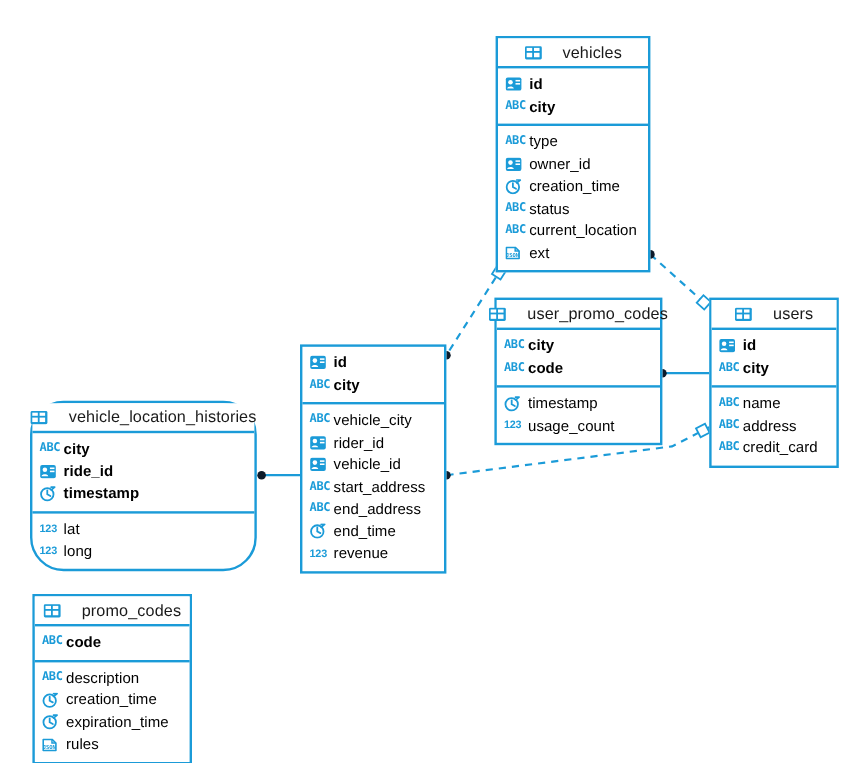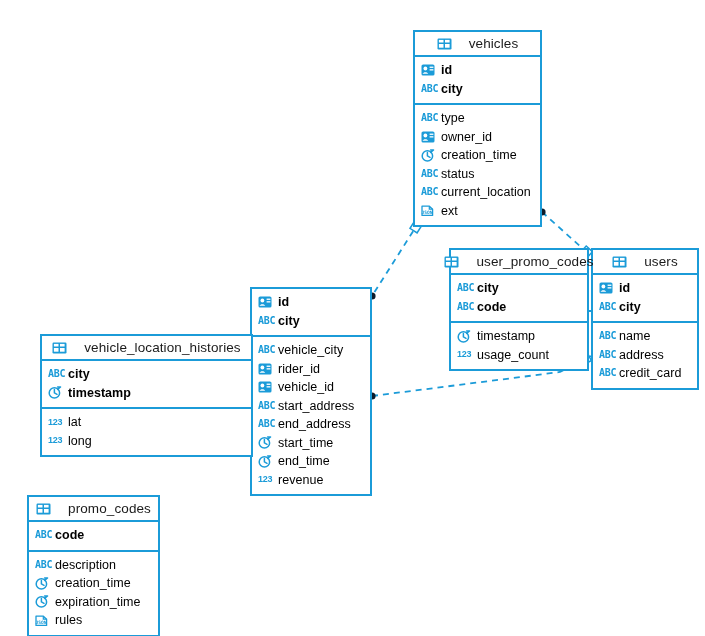--- a/index.html
+++ b/index.html
@@ -235,21 +235,21 @@
         <div class="col-row">
           <span class="ico ico-abc">ABC</span>
           <span class="col-name">address</span>
         </div>
         <div class="col-row">
           <span class="ico ico-abc">ABC</span>
           <span class="col-name">credit_card</span>
         </div>
       </div>
     </div>
-    <div class="entity" style="left: 412px; top: 248px; width: 140px; margin-left: 37px;">
+    <div class="entity" style="left: 412px; top: 248px; width: 140px;">
       <div class="entity-header">
         <span class="ico" style="width: 15px;">
           <svg width="15" height="12" viewBox="0 0 15 12">
             <rect x="0.5" y="0.5" width="14" height="11" rx="1.2" fill="#1b9bd8"></rect>
             <rect x="1.9" y="1.9" width="4.6" height="2.6" fill="#fff"></rect>
             <rect x="8.0" y="1.9" width="4.6" height="2.6" fill="#fff"></rect>
             <rect x="1.9" y="6.0" width="4.6" height="3.7" fill="#fff"></rect>
             <rect x="8.0" y="6.0" width="4.6" height="3.7" fill="#fff"></rect>
           </svg>
         </span>
@@ -339,55 +339,57 @@
           <span class="col-name">end_address</span>
         </div>
         <div class="col-row">
           <span class="ico">
             <svg width="14" height="13" viewBox="0 0 14 13">
               <circle cx="6.4" cy="6.9" r="5.2" fill="none" stroke="#1b9bd8" stroke-width="1.5"></circle>
               <path d="M6.4 3.6 L6.4 6.9 L9.0 8.3" fill="none" stroke="#1b9bd8" stroke-width="1.5" stroke-linecap="round"></path>
               <path d="M9.6 1.0 L12.6 1.0 L9.6 3.4" fill="none" stroke="#1b9bd8" stroke-width="1.4" stroke-linecap="round" stroke-linejoin="round"></path>
             </svg>
           </span>
-          <span class="col-name">start_time</span>
-        </div>
-        <div class="col-row">
-          <span class="ico">
-            <svg width="14" height="13" viewBox="0 0 14 13">
-              <circle cx="6.4" cy="6.9" r="5.2" fill="none" stroke="#1b9bd8" stroke-width="1.5"></circle>
-              <path d="M6.4 3.6 L6.4 6.9 L9.0 8.3" fill="none" stroke="#1b9bd8" stroke-width="1.5" stroke-linecap="round"></path>
-              <path d="M9.6 1.0 L12.6 1.0 L9.6 3.4" fill="none" stroke="#1b9bd8" stroke-width="1.4" stroke-linecap="round" stroke-linejoin="round"></path>
-            </svg>
-          </span>
           <span class="col-name">end_time</span>
         </div>
         <div class="col-row">
           <span class="ico ico-123">123</span>
           <span class="col-name">revenue</span>
         </div>
       </div>
     </div>
-    <div class="entity" style="left: 40px; top: 334px; width: 213px;">
+    <div class="entity" style="left: 25px; top: 334px; width: 189px; border-radius: 28px;">
       <div class="entity-header">
         <span class="ico" style="width: 15px;">
           <svg width="15" height="12" viewBox="0 0 15 12">
             <rect x="0.5" y="0.5" width="14" height="11" rx="1.2" fill="#1b9bd8"></rect>
             <rect x="1.9" y="1.9" width="4.6" height="2.6" fill="#fff"></rect>
             <rect x="8.0" y="1.9" width="4.6" height="2.6" fill="#fff"></rect>
             <rect x="1.9" y="6.0" width="4.6" height="3.7" fill="#fff"></rect>
             <rect x="8.0" y="6.0" width="4.6" height="3.7" fill="#fff"></rect>
           </svg>
         </span>
         <span class="entity-title">vehicle_location_histories</span>
       </div>
       <div class="col-group pk">
         <div class="col-row">
           <span class="ico ico-abc">ABC</span>
           <span class="col-name">city</span>
+        </div>
+        <div class="col-row">
+          <span class="ico">
+            <svg width="14" height="12" viewBox="0 0 14 12">
+              <rect x="0.5" y="0.5" width="13" height="11" rx="1.6" fill="#1b9bd8"></rect>
+              <circle cx="4.4" cy="4.5" r="1.9" fill="#fff"></circle>
+              <path d="M1.6 9.8 C2.1 7.6 6.7 7.6 7.2 9.8 Z" fill="#fff"></path>
+              <rect x="8.6" y="2.6" width="3.8" height="1.3" fill="#fff"></rect>
+              <rect x="8.6" y="5.2" width="3.8" height="1.3" fill="#fff"></rect>
+            </svg>
+          </span>
+          <span class="col-name">ride_id</span>
         </div>
         <div class="col-row">
           <span class="ico">
             <svg width="14" height="13" viewBox="0 0 14 13">
               <circle cx="6.4" cy="6.9" r="5.2" fill="none" stroke="#1b9bd8" stroke-width="1.5"></circle>
               <path d="M6.4 3.6 L6.4 6.9 L9.0 8.3" fill="none" stroke="#1b9bd8" stroke-width="1.5" stroke-linecap="round"></path>
               <path d="M9.6 1.0 L12.6 1.0 L9.6 3.4" fill="none" stroke="#1b9bd8" stroke-width="1.4" stroke-linecap="round" stroke-linejoin="round"></path>
             </svg>
           </span>
           <span class="col-name">timestamp</span>

